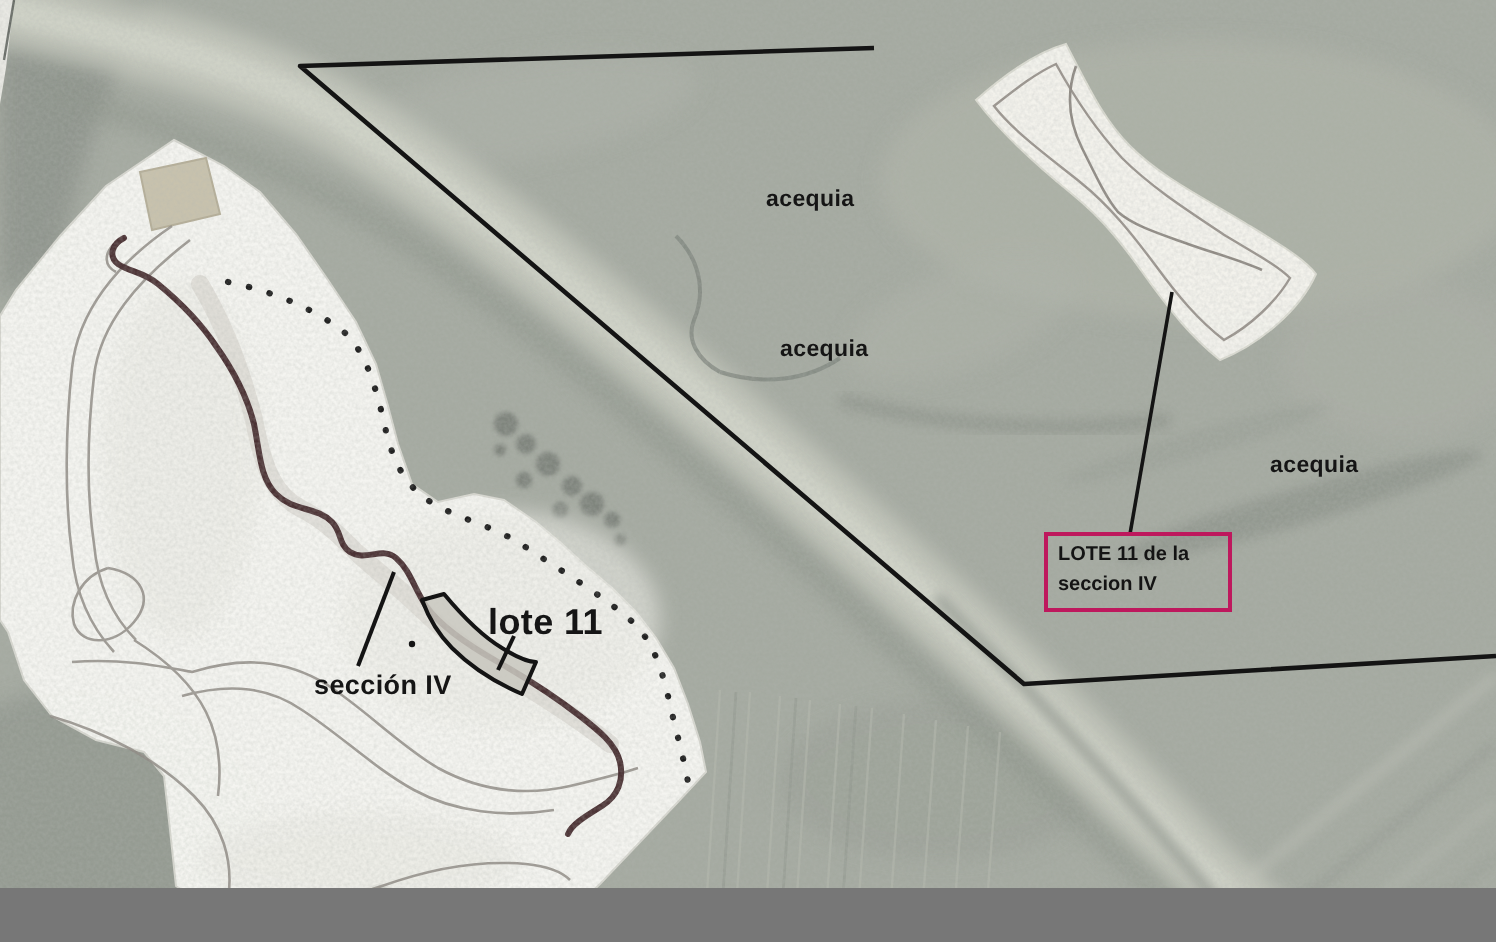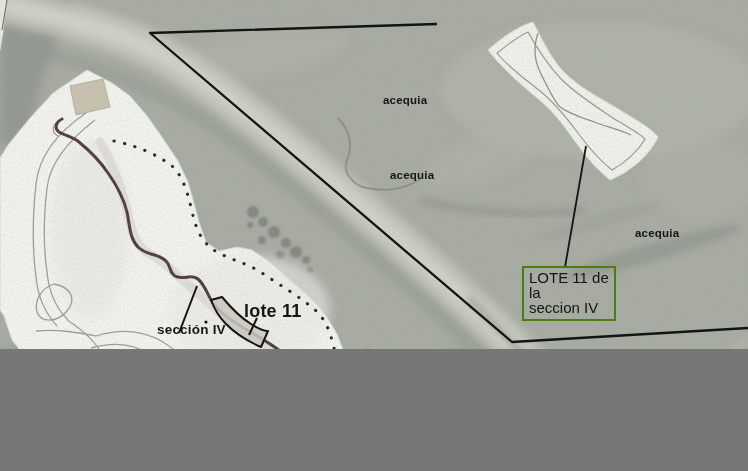--- a/index.html
+++ b/index.html
@@ -1,29 +1,29 @@
 <!DOCTYPE html>
 <html><head>
 <meta charset="utf-8">
 <style>
   html,body{margin:0;padding:0;background:#777;}
   .stage{
-    position:relative;width:748px;height:349px;overflow:hidden;
+    position:relative;width:748px;height:444px;overflow:hidden;
     background:#a5aaa1;font-family:"Liberation Sans",sans-serif;
   }
   svg.art{position:absolute;left:0;top:0;width:748px;height:471px;display:block;}
   .lbl{
     position:absolute;font-weight:bold;color:#151515;white-space:nowrap;
     font-size:11.5px;letter-spacing:.2px;
   }
   .lbl.big{font-size:18px;}
   .callout{
     position:absolute;left:522px;top:266px;width:80px;
-    border:2px solid #4d7c0f;color:#141414;font-weight:normal;
-    font-size:15px;line-height:15px;padding:2px 5px 4px;
+    border:2px solid #be185d;color:#141414;font-weight:bold;
+    font-size:10px;line-height:15px;padding:2px 5px 4px;
   }
   .callout span{display:block;}
 </style>
 </head>
 <body>
 
 <div class="stage">
 
   <svg class="art" viewBox="0 0 748 471" aria-hidden="true">
     <defs>
@@ -176,20 +176,20 @@
       <line x1="257" y1="318" x2="249" y2="335" stroke-width="2"></line>
       <circle cx="206" cy="322" r="1.6" fill="#141414" stroke="none"></circle>
       <line x1="586" y1="146" x2="565" y2="267" stroke-width="1.8"></line>
     </g>
   </svg>
 
   <div class="lbl" style="left:383px;top:94px">acequia</div>
   <div class="lbl" style="left:390px;top:169px">acequia</div>
   <div class="lbl" style="left:635px;top:227px">acequia</div>
   <div class="lbl big" style="left:244px;top:301px">lote 11</div>
-  <div class="lbl big" style="left:157px;top:322px;font-size:13.5px">sección IV</div>
+  <div class="lbl big" style="left:157px;top:335px;font-size:13.5px">sección IV</div>
 
   <div class="callout">
     <span>LOTE 11 de la</span>
     <span>seccion IV</span>
   </div>
 
 </div>
 
 </body></html>

